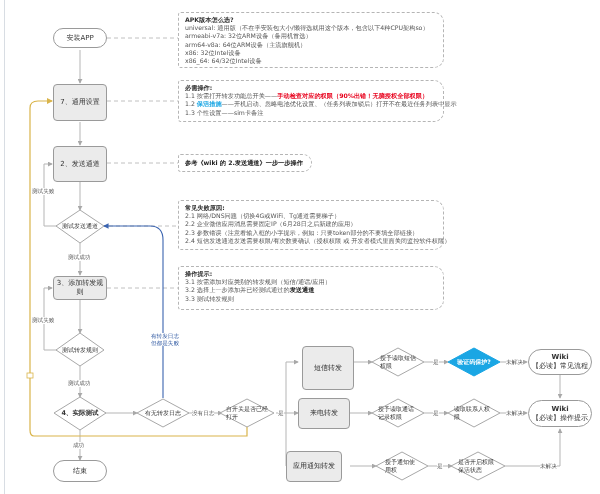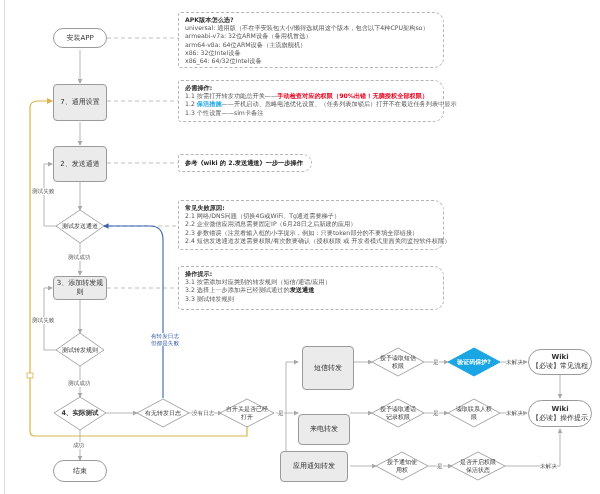--- a/index.html
+++ b/index.html
@@ -4,21 +4,21 @@
 <style>
   html, body { margin:0; padding:0; background:#ffffff; }
   body { width:600px; height:494px; position:relative; overflow:hidden;
          font-family:"DejaVu Sans", sans-serif; color:#444; }
   #frame { position:absolute; left:4px; top:0; width:1px; height:494px; background:#d8dde3; }
   svg#flow { position:absolute; left:0; top:0; }
   .box { position:absolute; box-sizing:border-box; display:flex; align-items:center; justify-content:center;
          font-size:7px; color:#333; text-align:center; line-height:1.25; }
   .term { border:1px solid #9a9a9a; border-radius:14px; background:#fff; }
   .proc { border:1px solid #9a9a9a; border-radius:4px; background:#ebebeb; }
-  .dtext { position:absolute; display:flex; align-items:center; justify-content:center; text-align:center;
+  .dtext { position:absolute; display:flex; align-items:center; justify-content:center; text-align:left;
            font-size:6px; line-height:1.3; color:#333; }
   .note { position:absolute; box-sizing:border-box; border:1px dashed #b5b5b5; border-radius:3px 10px 10px 3px;
           padding:3px 6px; font-size:6.2px; line-height:1.32; color:#555; background:#fff; }
   .note .t { font-weight:bold; color:#333; }
   .red { color:#e8001c; font-weight:bold; }
   .cyan { color:#1aa6e4; font-weight:bold; }
   .bold { font-weight:bold; color:#222; }
   .lbl { position:absolute; font-size:5.6px; color:#555; background:#fff; white-space:nowrap; line-height:1.2; }
   .blue-lbl { color:#2c56a0; text-align:center; }
 </style>
@@ -106,22 +106,22 @@
 <div class="dtext" style="left:56px;top:218px;width:48px;height:16px;">测试发送通道</div>
 <div class="box proc" style="left:53px;top:276px;width:54px;height:24px;">3、添加转发规则</div>
 <div class="dtext" style="left:56px;top:342px;width:48px;height:16px;">测试转发规则</div>
 <div class="dtext" style="left:54px;top:405px;width:52px;height:16px;font-weight:bold;font-size:6.5px;">4、实际测试</div>
 <div class="box term" style="left:53px;top:460px;width:54px;height:22px;">结束</div>
 
 <div class="dtext" style="left:139px;top:406px;width:48px;height:14px;">有无转发日志</div>
 <div class="dtext" style="left:226px;top:404px;width:42px;height:18px;">自开关是否已经打开</div>
 
 <div class="box proc" style="left:286px;top:346px;width:52px;height:44px;margin-left:16px;">短信转发</div>
-<div class="box proc" style="left:298px;top:398px;width:52px;height:31px;margin-top:16px;">来电转发</div>
-<div class="box proc" style="left:280px;top:451px;width:68px;height:31px;">应用通知转发</div>
+<div class="box proc" style="left:298px;top:398px;width:52px;height:31px;">来电转发</div>
+<div class="box proc" style="left:286px;top:451px;width:56px;height:31px;">应用通知转发</div>
 
 <div class="dtext" style="left:380px;top:354px;width:36px;height:16px;">授予读取短信权限</div>
 <div class="dtext" style="left:378px;top:405px;width:40px;height:16px;">授予读取通话记录权限</div>
 <div class="dtext" style="left:385px;top:458px;width:34px;height:16px;">授予通知使用权</div>
 <div class="dtext" style="left:452px;top:355px;width:44px;height:14px;color:#fff;font-weight:bold;">验证码保护?</div>
 <div class="dtext" style="left:454px;top:405px;width:40px;height:16px;">读取联系人权限</div>
 <div class="dtext" style="left:458px;top:458px;width:40px;height:16px;">是否开启权限保活状态</div>
 
 <div class="box term" style="left:528px;top:349px;width:64px;height:26px;flex-direction:column;">
   <span style="font-weight:bold;">Wiki</span>

